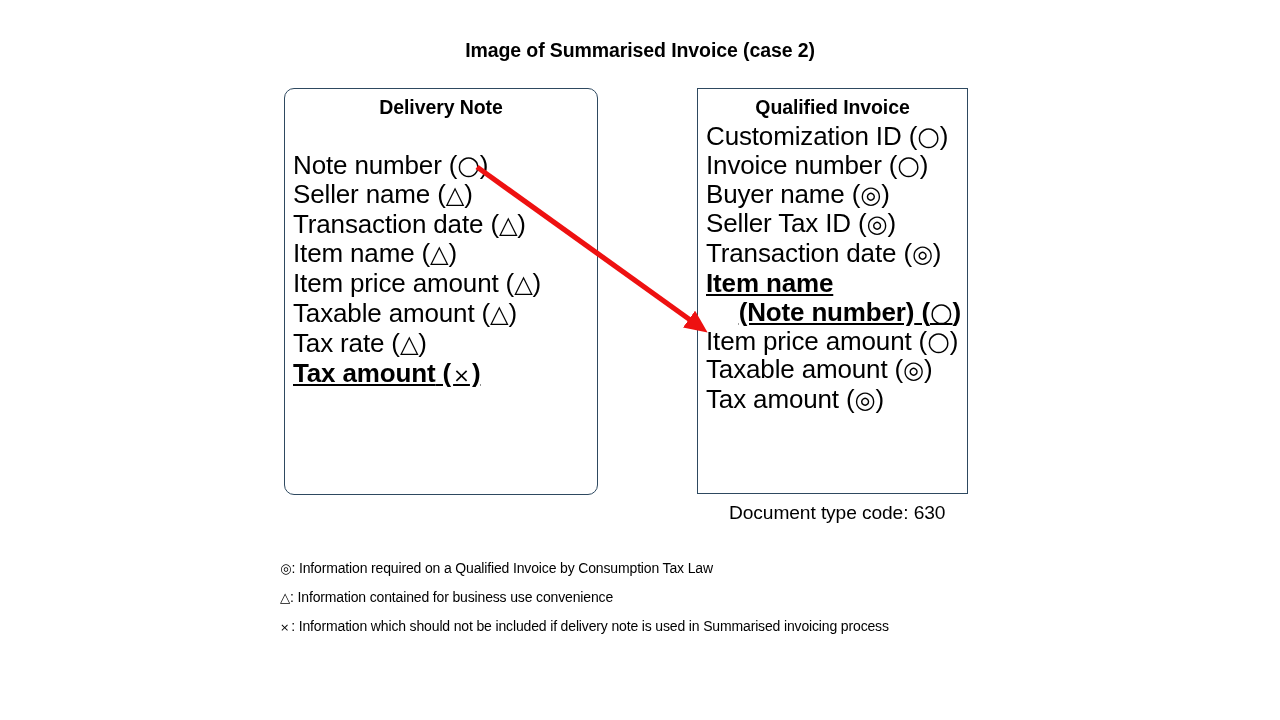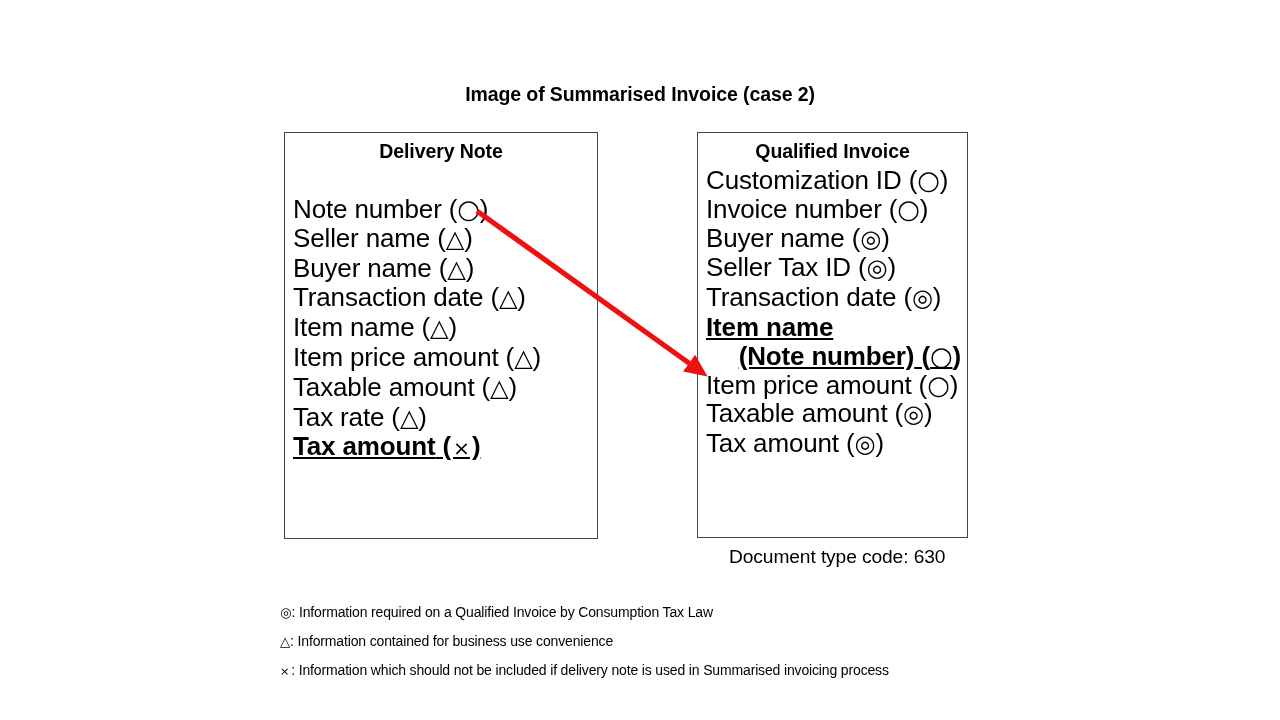--- a/index.html
+++ b/index.html
@@ -11,21 +11,20 @@
     height: 720px;
     background: #ffffff;
     font-family: "Liberation Sans", sans-serif;
     color: #000000;
     overflow: hidden;
     position: relative;
   }
   .stage {
     position: absolute;
     inset: 0;
-    margin-top: 44px;
   }
 
   
   .title {
     position: absolute;
     left: 0;
     top: 39px;
     width: 1280px;
     text-align: center;
     font-size: 19.5px;
@@ -38,20 +37,21 @@
     position: absolute;
     border: 1.3px solid #2e4960;
     background: #ffffff;
     box-sizing: border-box;
   }
   #delivery-note-box {
     left: 284px;
     top: 88px;
     width: 314px;
     height: 407px;
+    border-radius: 10px;
   }
   #qualified-invoice-box {
     left: 697px;
     top: 88px;
     width: 271px;
     height: 406px;
   }
   .box-title {
     position: absolute;
     left: 0;
@@ -160,21 +160,20 @@
 
 <div class="stage">
 
   <div class="title">Image of Summarised Invoice (case 2)</div>
 
   <div class="box" id="delivery-note-box">
     <div class="box-title">Delivery Note</div>
     <ul class="field-list" id="delivery-note-fields">
         <li><span>Note number</span> (<span class="sym bigcircle light">○</span>)</li>
         <li><span>Seller name</span> (<span class="sym light">△</span>)</li>
-        <li><span>Buyer name</span> (<span class="sym light">△</span>)</li>
         <li><span>Transaction date</span> (<span class="sym light">△</span>)</li>
         <li><span>Item name</span> (<span class="sym light">△</span>)</li>
         <li><span>Item price amount</span> (<span class="sym light">△</span>)</li>
         <li><span>Taxable amount</span> (<span class="sym light">△</span>)</li>
         <li><span>Tax rate</span> (<span class="sym light">△</span>)</li>
         <li class="emph"><span>Tax amount</span> (<span class="sym xmark">×</span>)</li>
       </ul>
   </div>
 
   <div class="box" id="qualified-invoice-box">

